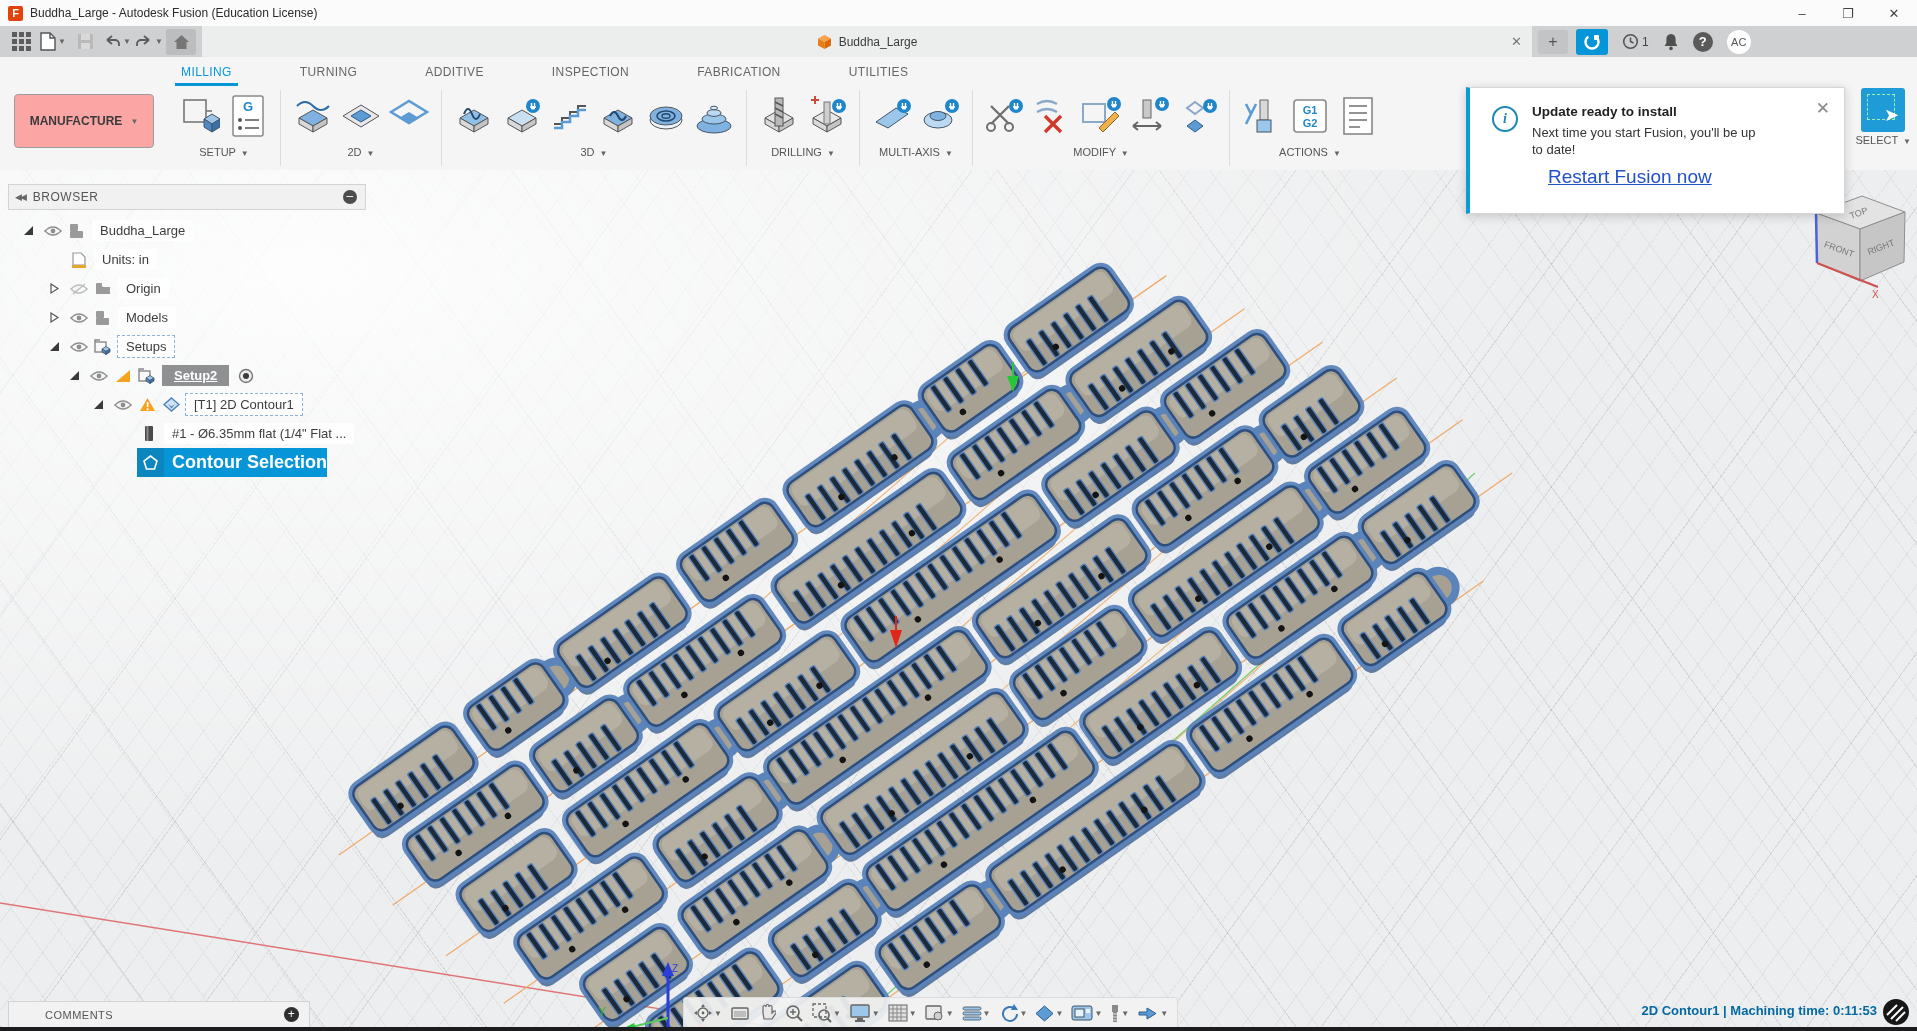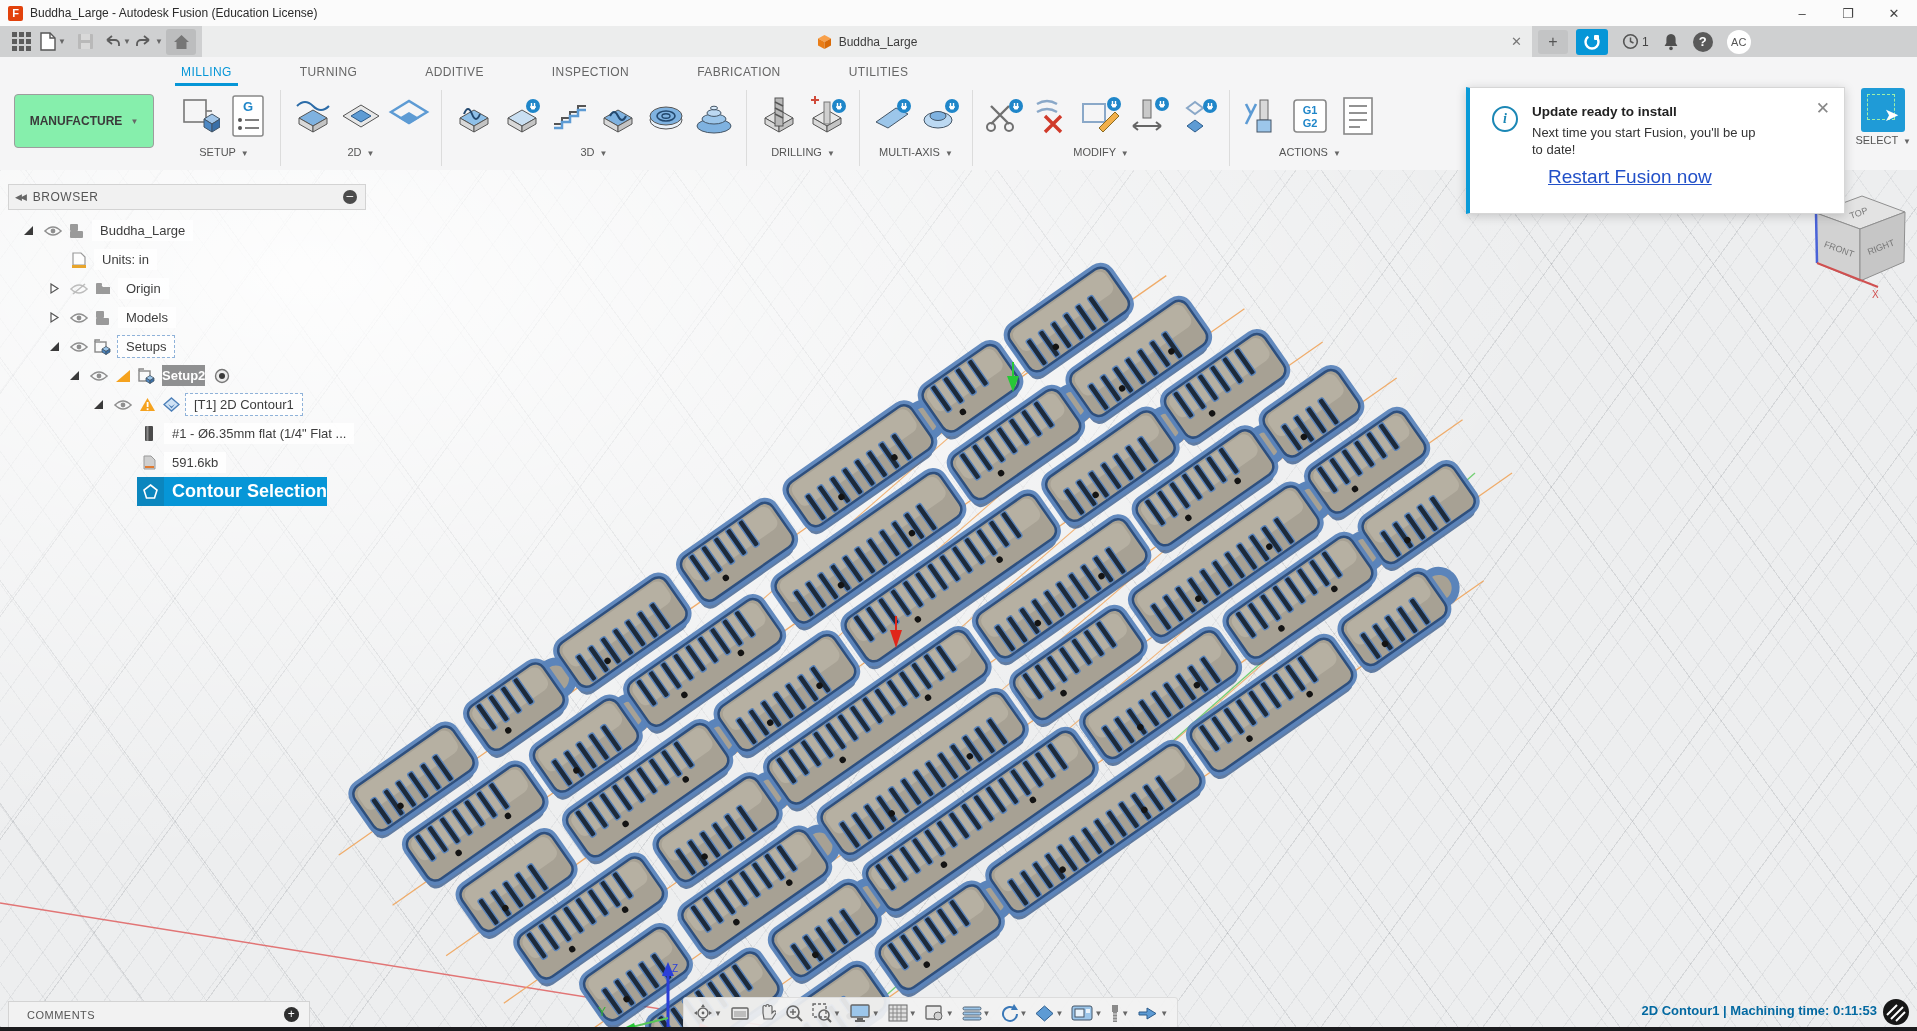--- a/index.html
+++ b/index.html
@@ -32,21 +32,21 @@
   .strip-right{margin-left:8px;display:flex;align-items:center;gap:14px;}
   .ext-btn{width:32px;height:26px;border-radius:3px;display:flex;align-items:center;justify-content:center;}
   .jobs{display:flex;align-items:center;color:#444;font-size:12px;gap:3px;}
   .avatar{width:24px;height:24px;border-radius:50%;background:#fff;color:#555;font-size:11px;
           display:flex;align-items:center;justify-content:center;}
   .help-circle{width:20px;height:20px;border-radius:50%;background:#5a5a5a;color:#fff;font-size:13px;
                font-weight:bold;display:flex;align-items:center;justify-content:center;}
   
   .ribbon{position:absolute;left:0;top:57px;width:100%;height:113px;background:#f5f5f6;
           border-bottom:1px solid #d8d8d8;}
-  .ws-btn{position:absolute;left:14px;top:37px;width:138px;height:52px;background:#86efac;
+  .ws-btn{position:absolute;left:14px;top:37px;width:138px;height:52px;background:#fca5a5;
           border:1px solid #9d9d9d;border-radius:4px;display:flex;align-items:center;justify-content:center;
           font-size:12px;font-weight:bold;color:#3a3a3a;gap:6px;}
   .ribbon-tabs{position:absolute;left:175px;top:4px;display:flex;gap:56px;}
   .rtab{font-size:12px;color:#666;letter-spacing:.4px;padding:4px 6px 6px;position:relative;}
   .rtab.active{color:#0696d7;}
   .rtab.active::after{content:"";position:absolute;left:0;right:0;bottom:-1px;height:3px;background:#0696d7;}
   .ribbon-groups{position:absolute;left:168px;top:31px;display:flex;align-items:flex-start;}
   .rgroup{display:flex;flex-direction:column;align-items:center;padding:0 10px;}
   .rgroup-icons{display:flex;gap:4px;height:56px;align-items:center;}
   .rgroup-label{font-size:11px;color:#555;margin-top:2px;white-space:nowrap;}
@@ -70,38 +70,38 @@
   .browser-header{margin-left:8px;width:356px;height:24px;background:#f1f1f1;border:1px solid #d3d3d3;
                   display:flex;align-items:center;font-size:12px;color:#555;letter-spacing:.5px;}
   .browser-header .coll{margin:0 8px 0 6px;color:#666;font-size:9px;letter-spacing:-2px;}
   .browser-header .dot{margin-left:auto;margin-right:8px;width:14px;height:14px;border-radius:50%;
                        background:#4c4c4c;color:#fff;font-size:12px;line-height:13px;text-align:center;}
   .tree{margin-top:6px;}
   .trow{height:29px;display:flex;align-items:center;font-size:13px;color:#3d3d3d;}
   .tcell{width:18px;height:18px;margin-right:6px;display:flex;align-items:center;justify-content:center;flex:0 0 auto;}
   .tlabel{background:rgba(255,255,255,.78);padding:3px 8px;white-space:nowrap;}
   .tlabel.dashed{outline:1px dashed #8fb2d9;}
-  .tlabel.badge{background:#8f9091;color:#fff;font-weight:bold;padding:3px 0;}
+  .tlabel.badge{background:#8f9091;color:#fff;font-weight:bold;padding:3px 12px;text-decoration:underline;}
   .trow.sel-blue{margin-left:137px;background:#0696d7;width:190px;height:29px;padding:0;}
   .trow.sel-blue .ibox{width:27px;height:29px;background:#0b86be;display:flex;align-items:center;justify-content:center;margin-right:0;}
   .trow.sel-blue .tlabel{background:transparent;color:#fff;font-weight:bold;font-size:18px;}
   
   .notif{position:absolute;left:1466px;top:87px;width:374px;height:125px;background:#fff;
          border:1px solid #d6d6d6;border-left:4px solid #0a9bd8;box-shadow:0 2px 10px rgba(0,0,0,.18);z-index:60;}
   .notif .info{position:absolute;left:22px;top:18px;width:22px;height:22px;border-radius:50%;
                border:2px solid #1b87b5;color:#1b87b5;font-size:14px;font-weight:bold;
                display:flex;align-items:center;justify-content:center;font-family:"Liberation Serif",serif;font-style:italic;}
   .notif .ntitle{position:absolute;left:62px;top:16px;font-size:13.5px;font-weight:bold;color:#222;}
   .notif .nbody{position:absolute;left:62px;top:36px;width:230px;font-size:13px;color:#333;line-height:17px;}
   .notif .nlink{position:absolute;left:78px;top:78px;font-size:19px;color:#2250c8;text-decoration:underline;}
   .notif .nclose{position:absolute;right:14px;top:10px;font-size:17px;color:#888;}
   
   .comments{position:absolute;left:8px;top:1001px;width:300px;height:25px;background:#f2f2f2;
             border:1px solid #d3d3d3;display:flex;align-items:center;font-size:11px;color:#555;letter-spacing:.5px;}
-  .comments .clabel{margin-left:18px;}
+  .comments .clabel{margin-left:36px;}
   .comments .plus{margin-left:auto;margin-right:10px;width:15px;height:15px;border-radius:50%;background:#2f2f2f;
                   color:#fff;font-size:12px;line-height:14px;text-align:center;}
   .navbar{position:absolute;left:683px;top:997px;height:30px;display:flex;align-items:center;gap:2px;
           background:rgba(242,242,242,.92);border:1px solid #dcdcdc;border-radius:3px;padding:0 6px;}
   .nav-btn{display:flex;align-items:center;height:26px;padding:0 3px;color:#555;}
   .nav-caret{font-size:8px;color:#666;margin-left:1px;}
   .statusbar{position:absolute;right:40px;top:1003px;font-size:13px;font-weight:bold;color:#0369a1;}
   .fb-circle{position:absolute;right:8px;top:999px;width:26px;height:26px;border-radius:50%;background:#171717;overflow:hidden;}
   .fb-circle svg{display:block;}
   .bottom-edge{position:absolute;left:0;bottom:0;width:100%;height:4px;background:#1c1c1e;}
@@ -1238,29 +1238,20 @@
         </div>
         <div class="trow" style="padding-left: 140px;">
           <span class="tcell">
             <svg width="10" height="17">
               <rect x="1" y="1" width="8" height="15" rx="1" fill="#4a4a4a"></rect>
               <rect x="2.5" y="1" width="2" height="15" fill="#8a8a8a"></rect>
             </svg>
           </span>
           <span class="tlabel">#1 - Ø6.35mm flat (1/4" Flat ...</span>
         </div>
-        <div class="trow" style="padding-left: 140px;">
-          <span class="tcell">
-            <svg width="13" height="15">
-              <path d="M1 1 h7 l4 4 v9 h-11 z" fill="#cfcfcf" stroke="#999"></path>
-              <rect x="2" y="11" width="9" height="2" fill="#e07a30"></rect>
-            </svg>
-          </span>
-          <span class="tlabel">591.6kb</span>
-        </div>
         <div class="trow sel-blue">
           <span class="tcell ibox">
             <svg width="15" height="15">
               <polygon points="7.5,1 14,6 11.5,14 3.5,14 1,6" fill="none" stroke="#fff" stroke-width="1.6"></polygon>
             </svg>
           </span>
           <span class="tlabel">Contour Selection</span>
         </div>
       </div>
   </div>

